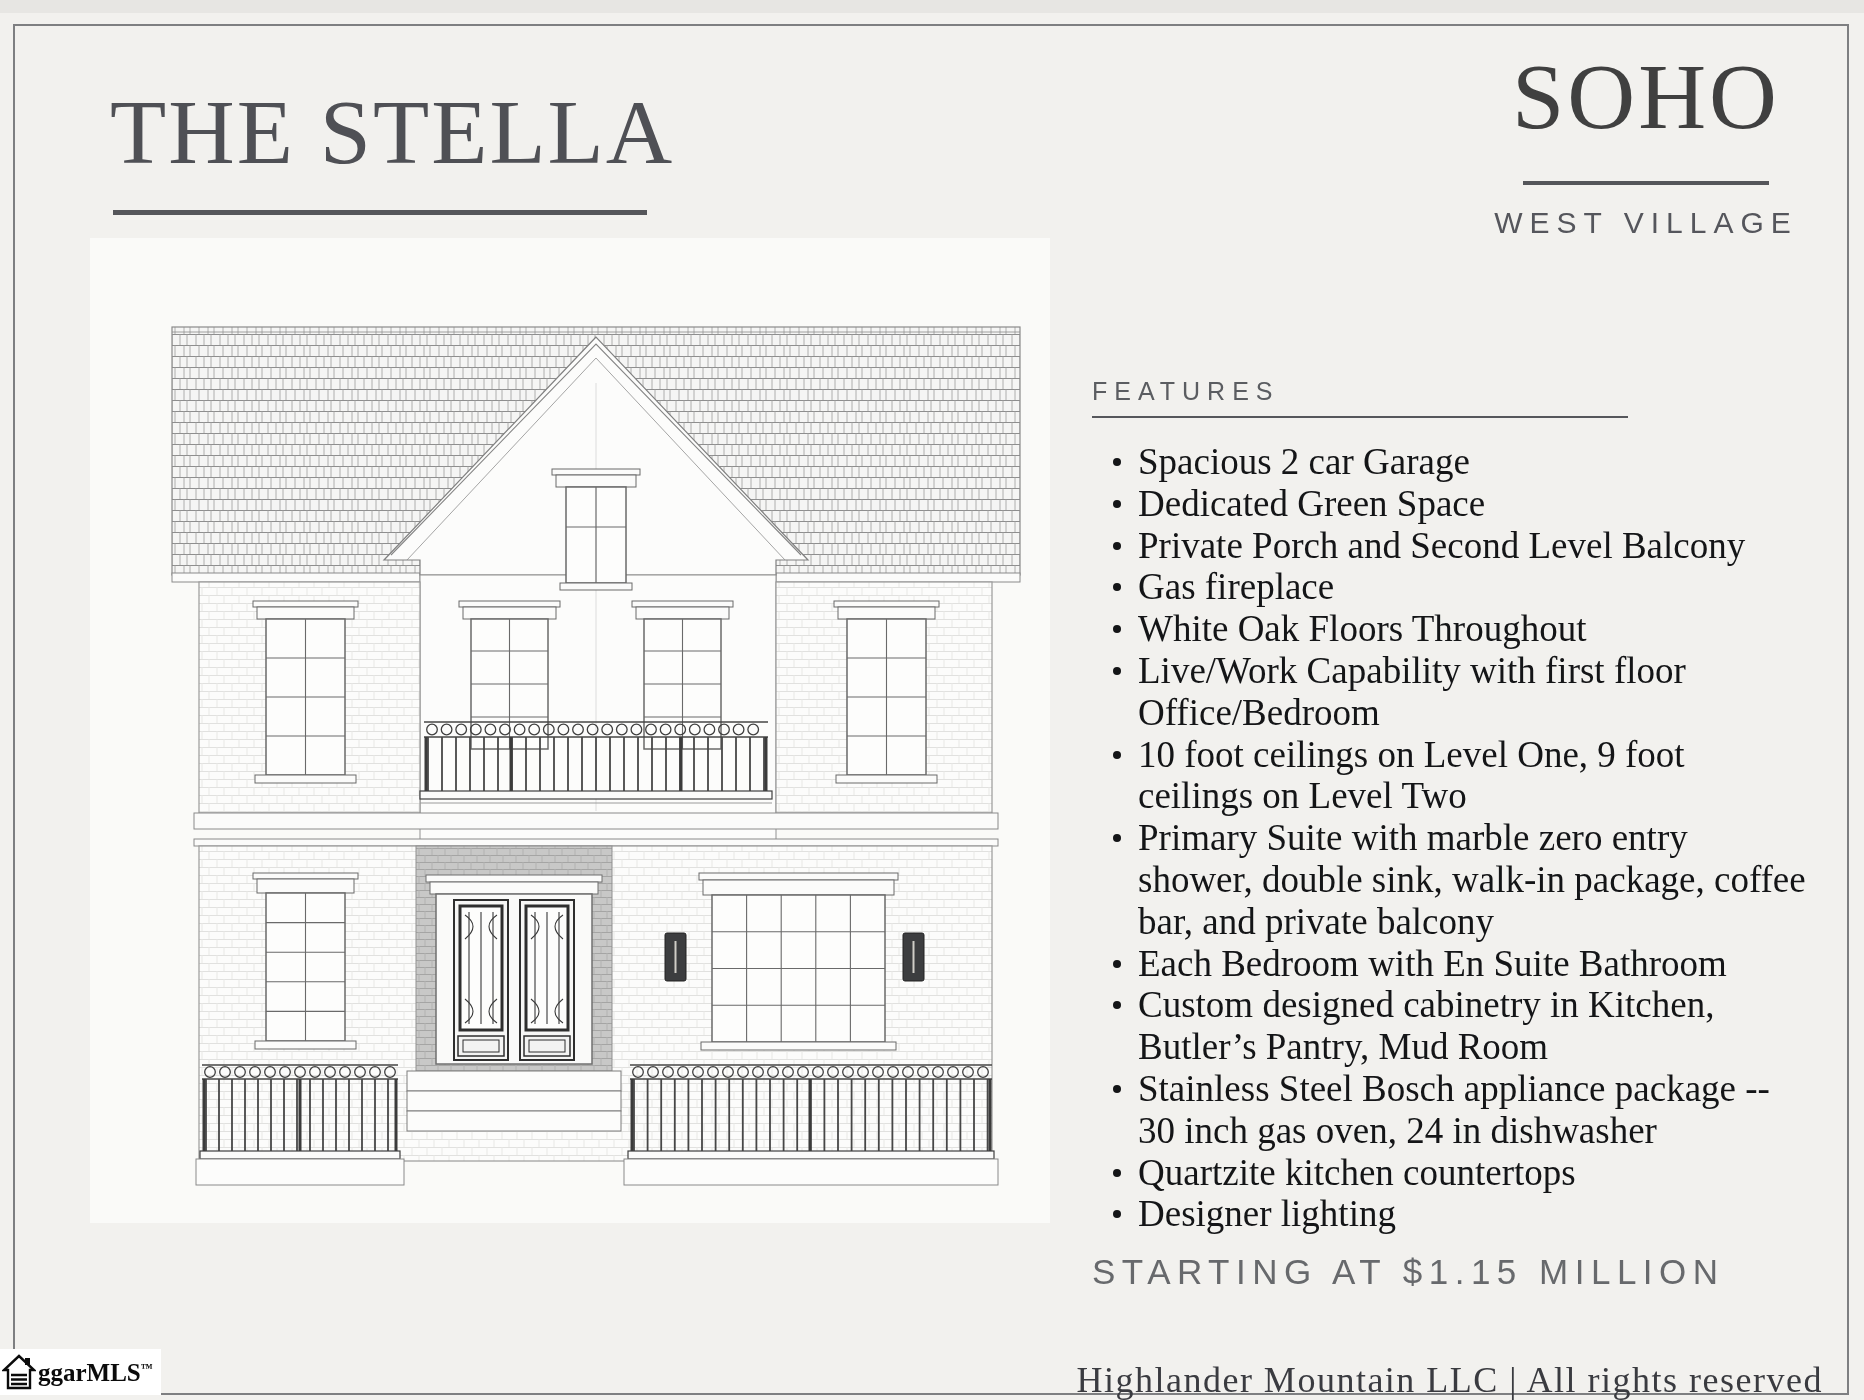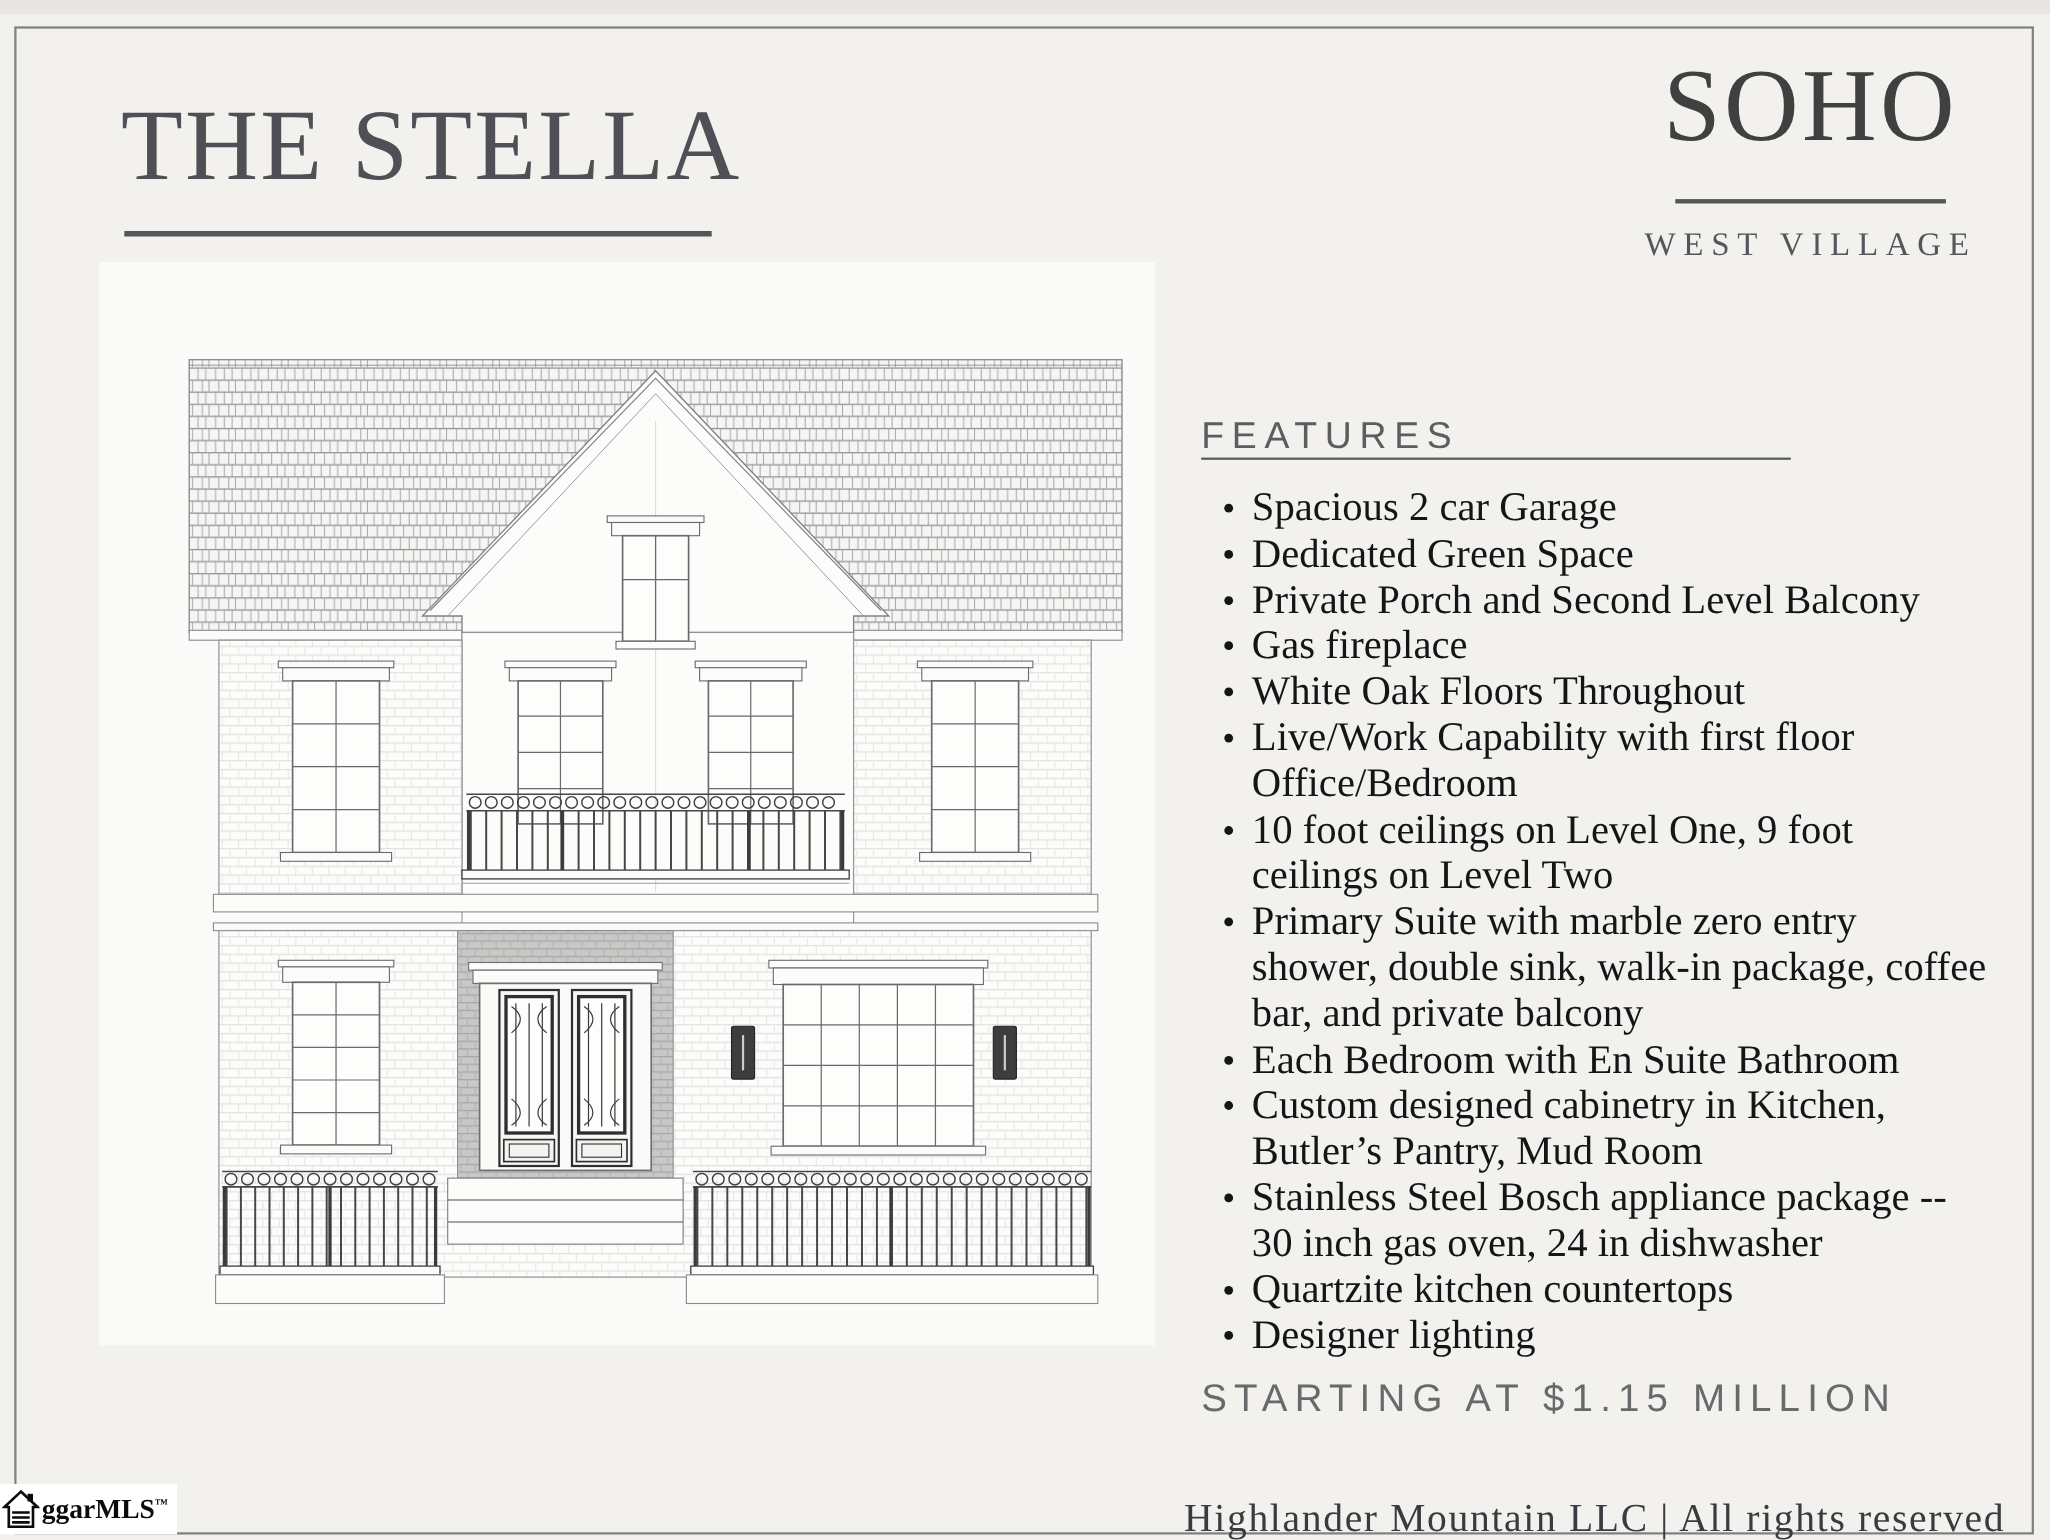--- a/index.html
+++ b/index.html
@@ -31,30 +31,30 @@
   .brand-name{
     position:absolute;left:0;top:36px;width:300px;
     font-family:"Liberation Serif",serif;font-size:94px;line-height:1;
     letter-spacing:3px;color:#404040;
   }
   .brand-underline{
     position:absolute;left:27px;top:168px;width:246px;height:4px;background:#55565a;
   }
   .brand-location{
     position:absolute;left:-10px;top:193px;width:320px;
-    font-family:Liberation Serif, serif;font-size:30px;letter-spacing:7px;
+    font-family:Liberation Sans, sans-serif;font-size:30px;letter-spacing:7px;
     color:#55565c;white-space:nowrap;
   }
   
   .house-bg{position:absolute;left:90px;top:225px;width:960px;height:985px;background:#fafaf8;}
   .house-svg{position:absolute;left:170px;top:310px;width:852px;height:880px;}
   
   .features-heading{
     position:absolute;left:1092px;top:364px;
-    font-family:"Liberation Sans",sans-serif;font-size:34px;letter-spacing:7px;
+    font-family:"Liberation Sans",sans-serif;font-size:25px;letter-spacing:7px;
     color:#5b5d61;white-space:nowrap;
   }
   .features-underline{
     position:absolute;left:1092px;top:403px;width:536px;height:2px;background:#56575b;
   }
   .features-list{
     position:absolute;left:1113px;top:428px;width:560px;
     list-style:none;margin:0;padding:0;
   }
   .feature-item{display:flex;align-items:flex-start;}

